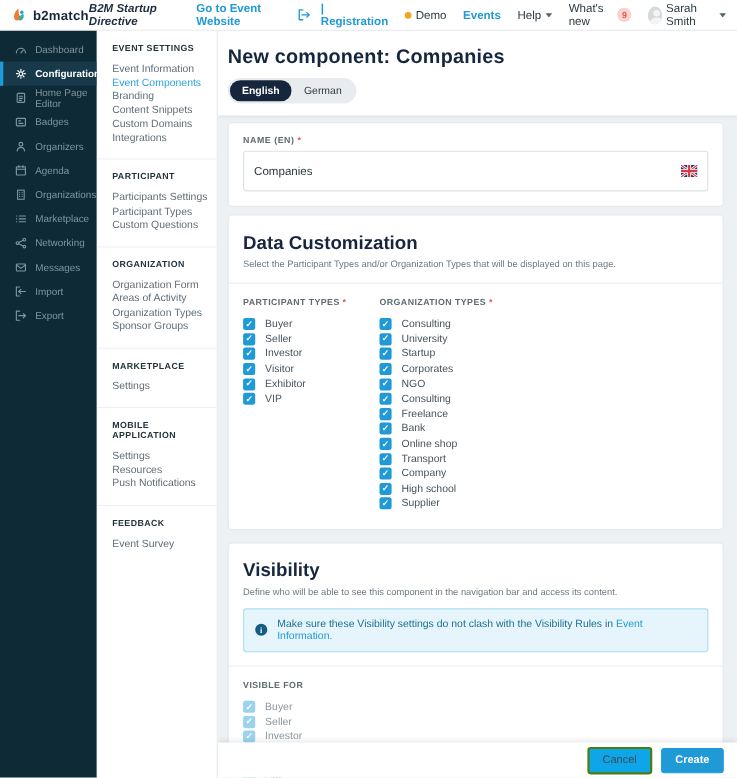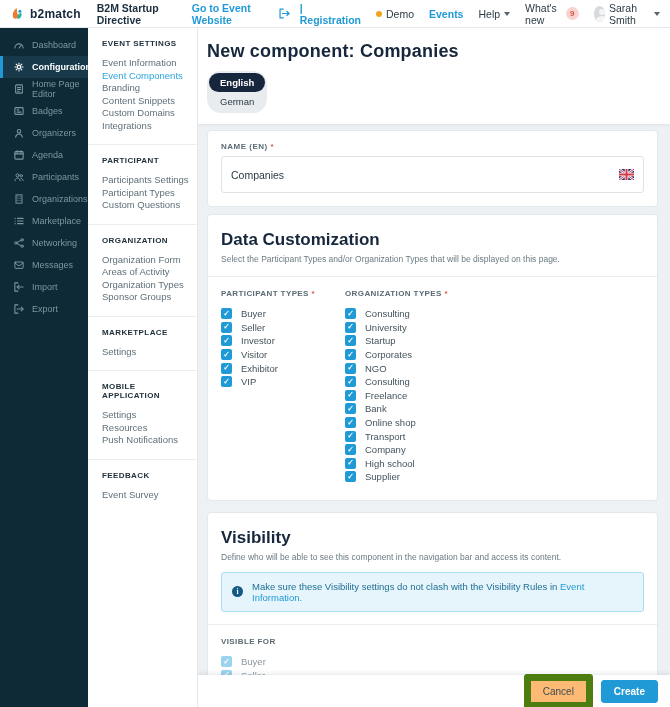--- a/index.html
+++ b/index.html
@@ -5,21 +5,21 @@
   * { margin:0; padding:0; box-sizing:border-box; }
   html,body { width:670px; height:707px; overflow:hidden; background:#fff;
     font-family:"Liberation Sans", sans-serif; -webkit-font-smoothing:antialiased; }
   #app { width:670px; height:707px; display:flex; flex-direction:column; position:relative; }
 
   
   .header { height:28px; background:#fff; border-bottom:1px solid #e6e9eb;
     display:flex; align-items:center; padding:0 10px; flex:0 0 28px; }
   .brand { display:flex; align-items:center; gap:5px; }
   .brand-name { font-size:12px; font-weight:bold; color:#16263c; letter-spacing:.2px; }
-  .event-name { margin-left:16px; font-size:10.5px; font-weight:bold; color:#1c2e3d; }
+  .event-name { font-size:10.5px; font-weight:bold; color:#1c2e3d;font-style:italic; }
   .header-spacer { flex:1; }
   .hnav { display:flex; align-items:center; gap:15px; }
   .hlink { font-size:10.5px; font-weight:bold; color:#1f9ad6; cursor:pointer; }
   .ext-ic { display:flex; align-items:center; margin:0 -6px; }
   .hitem { font-size:10.5px; color:#2b3a42; display:flex; align-items:center; gap:4px; cursor:pointer; }
   .demo-dot { width:6px; height:6px; border-radius:50%; background:#f5a31f; display:inline-block; }
   .caret { width:0; height:0; border-left:3.5px solid transparent; border-right:3.5px solid transparent;
     border-top:4px solid #55646d; display:inline-block; margin-top:1px; }
   .badge { min-width:13px; height:13px; border-radius:50%; background:#f7d4cf; color:#df5347;
     font-size:8px; font-weight:bold; display:inline-flex; align-items:center; justify-content:center; }
@@ -47,21 +47,21 @@
   .sn-title { font-size:8px; font-weight:bold; color:#22323c; letter-spacing:.4px; margin-bottom:9px; }
   .sn-item { font-size:9.5px; color:#5f6f79; line-height:11.5px; margin-bottom:1px; cursor:pointer; }
   .sn-item.active { color:#2da4dc; }
 
   
   .main { flex:1; position:relative; background:#eef1f3; min-width:0; display:flex; flex-direction:column; overflow:hidden; }
   .title-block { background:#fff; padding:13px 16px 0 9px; box-shadow:0 1px 3px rgba(20,40,60,.08);
     position:relative; z-index:2; flex:0 0 auto; }
   .page-title { font-size:18px; font-weight:bold; color:#16263c; letter-spacing:.2px; }
   .tab-group { display:inline-flex; align-items:flex-start; background:#e8ecef; border-radius:14px;
-    padding:2px; margin:9px 0 11px;flex-direction:column; }
+    padding:2px; margin:9px 0 11px; }
   .tab { font-size:9.5px; padding:4px 11px; border-radius:12px; color:#2b3a42; cursor:pointer; border:none; background:transparent; font-family:inherit; }
   .tab.active { background:#16263c; color:#fff; font-weight:bold; }
 
   .scroll { flex:1; padding:6px 12px 0 9px; overflow:hidden; }
   .card { background:#fff; border:1px solid #e3e8ea; border-radius:4px; }
   .card + .card { margin-top:7px; }
 
   .field-label { font-size:8px; font-weight:bold; color:#5b6b74; letter-spacing:.5px; }
   .req { color:#df5347; }
   .text-input { margin-top:5px; height:37px; border:1px solid #dde2e6; border-radius:3px;
@@ -90,21 +90,21 @@
   .info-ic { width:11px; height:11px; border-radius:50%; background:#145a82; color:#fff;
     font-size:7.5px; font-weight:bold; display:inline-flex; align-items:center; justify-content:center;
     flex:0 0 11px; font-family:"Liberation Serif", serif; }
   .callout-text { font-size:9.5px; color:#1d6f94; }
   .callout-link { color:#1f9ad6; cursor:pointer; }
 
   .footer { position:absolute; left:0; right:0; bottom:0; height:32px; background:#fff;
     box-shadow:0 -1px 5px rgba(20,40,60,.12); display:flex; align-items:center;
     justify-content:flex-end; gap:8px; padding:0 12px; z-index:5; }
   .btn { font-size:10px; padding:5px 12px; border-radius:3px; cursor:pointer; font-family:inherit; }
-  .btn-outline { background:#fdba74; border:7px solid #4d7c0f; color:#3c4a52; }
+  .btn-outline { background:#0ea5e9; border:2px solid #4d7c0f; color:#3c4a52; }
   .btn-primary { background:#1f9ad6; border:1px solid #1f9ad6; color:#fff; font-weight:bold; }
 </style>
 </head>
 <body>
 
 <div id="app">
 
   <div class="header">
     <div class="brand">
       <svg width="15" height="15" viewBox="0 0 16 16">
@@ -200,31 +200,20 @@
             <svg viewBox="0 0 16 16" fill="none" stroke="currentColor" stroke-width="1.4" stroke-linecap="round">
               <rect x="2.5" y="3.5" width="11" height="10" rx="1"></rect>
               <path d="M2.5 6.5h11M5.5 2v2.5M10.5 2v2.5"></path>
             </svg>
           </span>
         <span>Agenda</span>
       </div>
       <div class="nav-item">
         <span class="nav-ic">
             <svg viewBox="0 0 16 16" fill="none" stroke="currentColor" stroke-width="1.3" stroke-linecap="round">
-              <circle cx="6" cy="5.8" r="2"></circle>
-              <circle cx="11" cy="6.3" r="1.6"></circle>
-              <path d="M2.5 13c.4-2.4 1.8-3.5 3.5-3.5S9.1 10.6 9.5 13"></path>
-              <path d="M10.4 9.9c1.7.2 2.8 1.1 3.2 3"></path>
-            </svg>
-          </span>
-        <span>Participants</span>
-      </div>
-      <div class="nav-item">
-        <span class="nav-ic">
-            <svg viewBox="0 0 16 16" fill="none" stroke="currentColor" stroke-width="1.3" stroke-linecap="round">
               <rect x="4" y="2.5" width="8" height="11"></rect>
               <path d="M6.3 5h.3M9.4 5h.3M6.3 7.5h.3M9.4 7.5h.3M6.3 10h.3M9.4 10h.3"></path>
             </svg>
           </span>
         <span>Organizations</span>
       </div>
       <div class="nav-item">
         <span class="nav-ic">
             <svg viewBox="0 0 16 16" fill="none" stroke="currentColor" stroke-width="1.4" stroke-linecap="round">
               <path d="M6 4.5h7.5M6 8h7.5M6 11.5h7.5M2.7 4.5h.3M2.7 8h.3M2.7 11.5h.3"></path>

